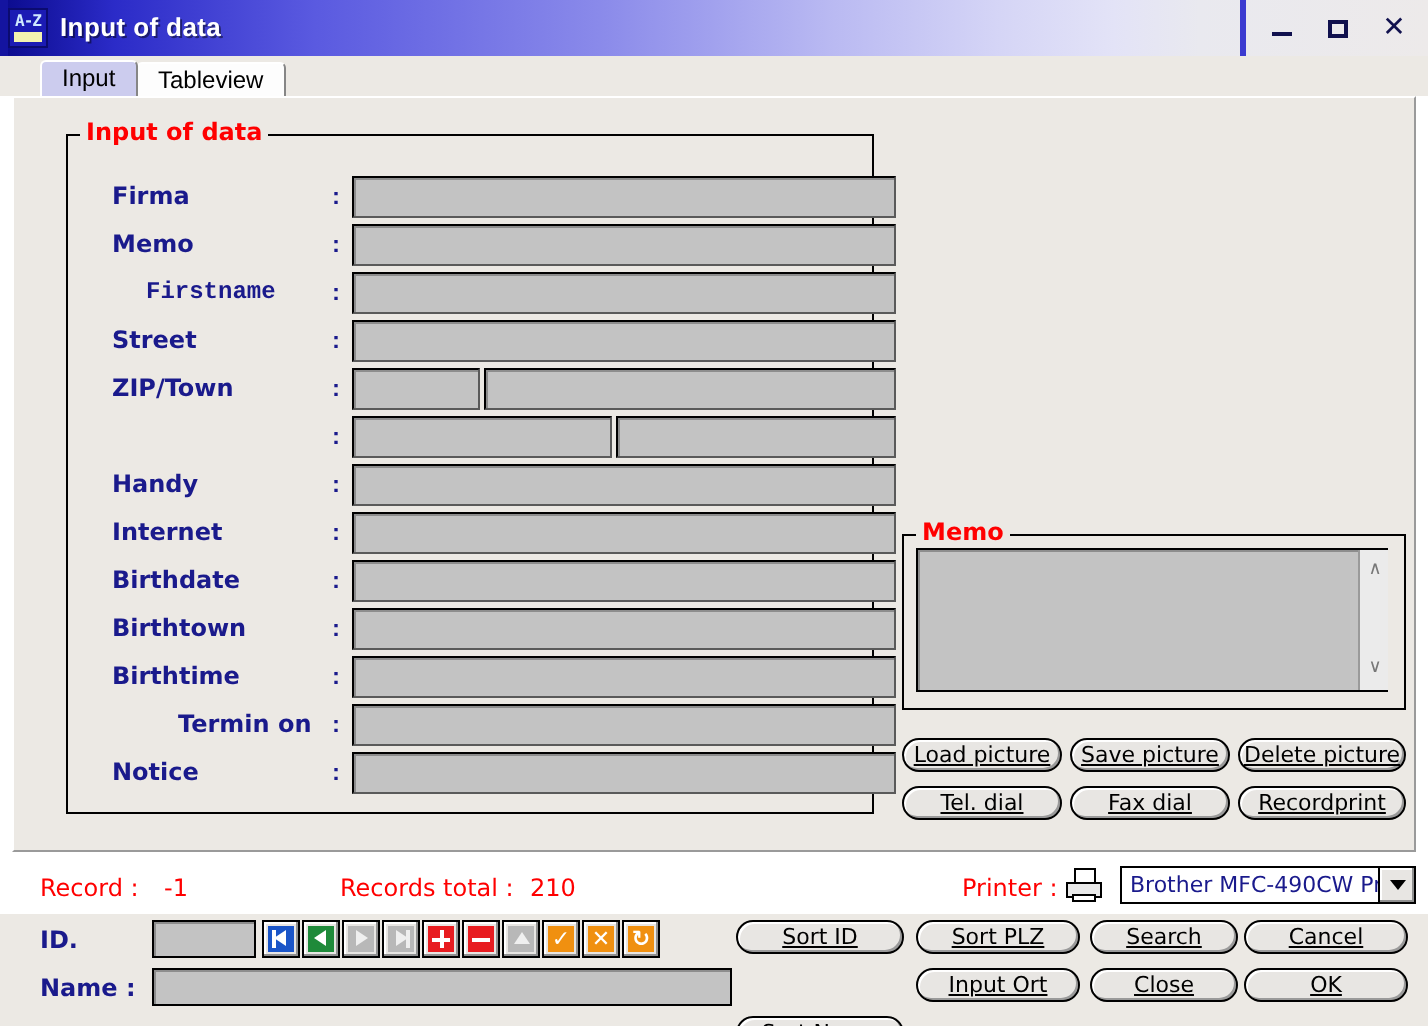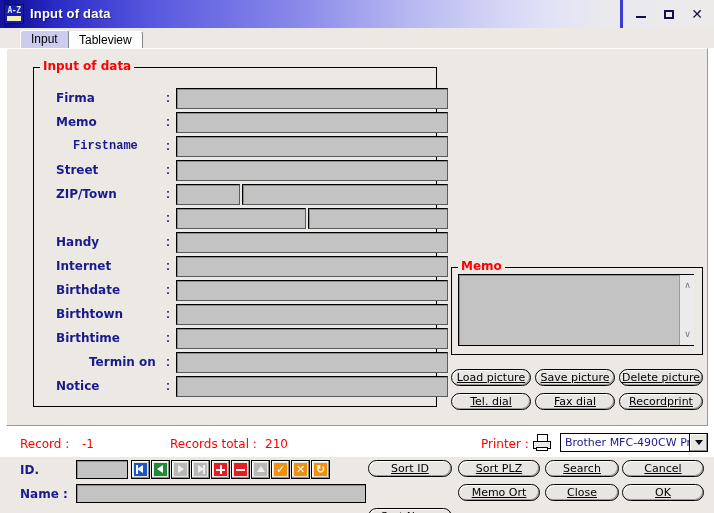--- a/index.html
+++ b/index.html
@@ -311,19 +311,19 @@
           </span>
         </div>
       </div>
 
     <div id="action-buttons">
         <div class="pill" style="left: 368px; top: 3px; width: 84px;">Sort ID</div>
         <div class="pill" style="left: 458px; top: 3px; width: 82px;">Sort PLZ</div>
         <div class="pill" style="left: 545px; top: 3px; width: 74px;">Search</div>
         <div class="pill" style="left: 622px; top: 3px; width: 82px;">Cancel</div>
         <div class="pill" style="left: 368px; top: 24px; width: 84px; margin-top: 27px;">Sort Name</div>
-        <div class="pill" style="left: 458px; top: 27px; width: 82px;">Memo Ort</div>
+        <div class="pill" style="left: 458px; top: 27px; width: 82px;">Input Ort</div>
         <div class="pill" style="left: 545px; top: 27px; width: 74px;">Close</div>
         <div class="pill" style="left: 622px; top: 27px; width: 82px;">OK</div>
       </div>
   </div>
 
 </div>
 
 </body></html>

